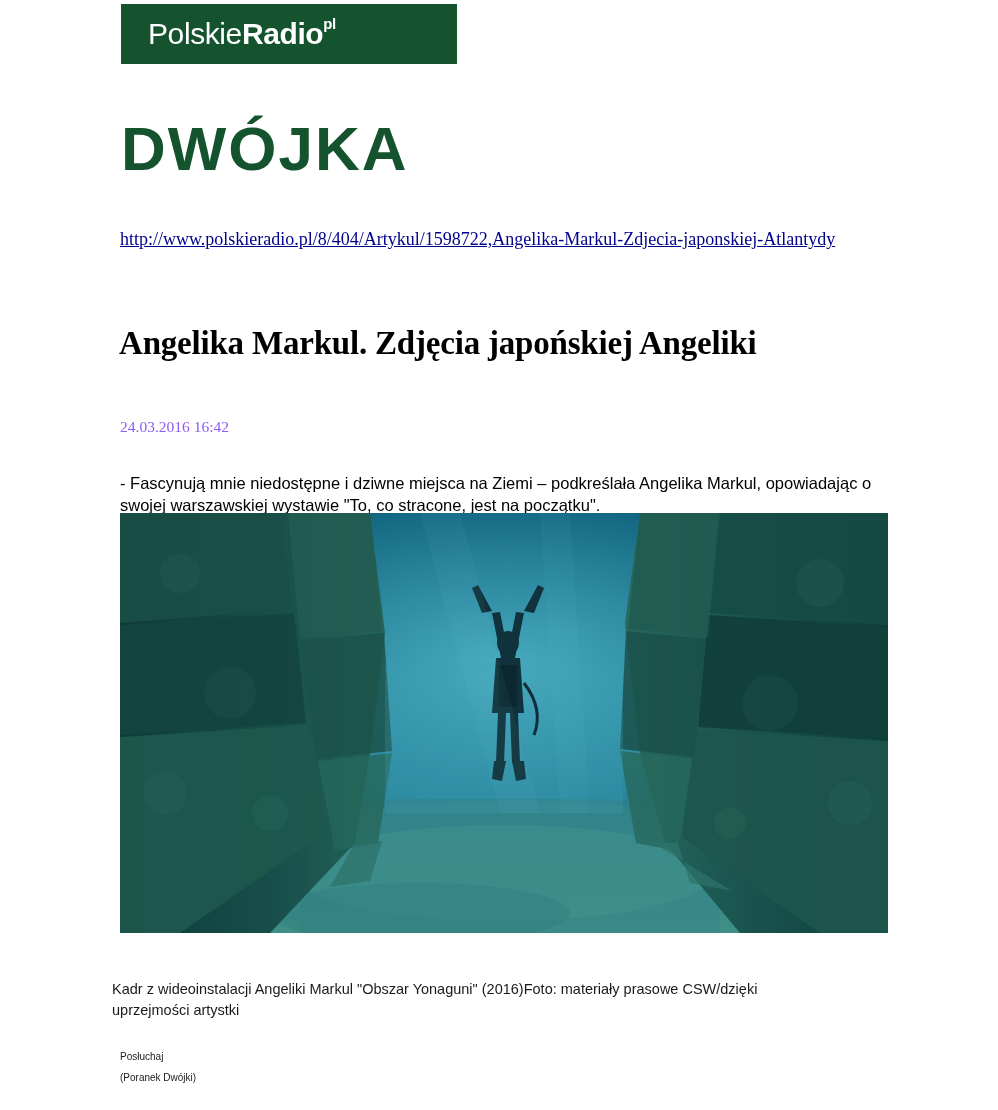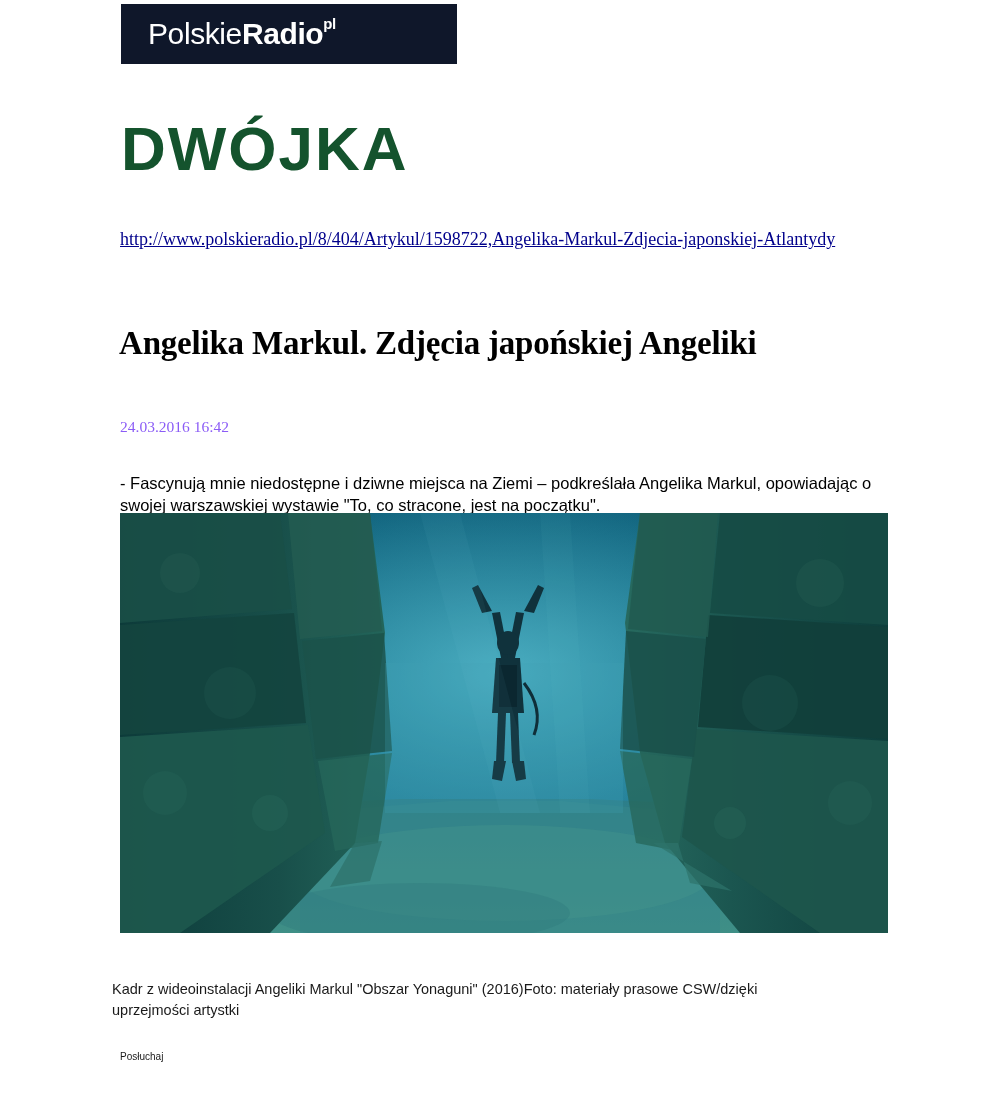--- a/index.html
+++ b/index.html
@@ -23,21 +23,21 @@
     background: #ffffff;
   }
 
   
   .pr-logo {
     position: absolute;
     left: 121px;
     top: 4px;
     width: 336px;
     height: 60px;
-    background: #0f172a;
+    background: #14532d;
     display: flex;
     align-items: center;
     justify-content: flex-start;
     padding-left: 27px;
     box-sizing: border-box;
   }
   .pr-logo-text {
     font-family: "Liberation Sans", sans-serif;
     font-size: 30px;
     color: #ffffff;
@@ -285,16 +285,17 @@
 
       <path d="M300 0 L340 0 L420 300 L380 300 Z" fill="#7fd4e0" opacity="0.06"></path>
       <path d="M420 0 L450 0 L470 300 L440 300 Z" fill="#7fd4e0" opacity="0.05"></path>
     </svg>
   </div>
 
   <div class="caption">Kadr z wideoinstalacji Angeliki Markul "Obszar Yonaguni" (2016)Foto: materiały prasowe CSW/dzięki uprzejmości artystki</div>
 
   <div class="listen">
     <span class="listen-line">Posłuchaj</span>
+    <span class="listen-line">(Poranek Dwójki)</span>
   </div>
 
   <div class="edge-shadow"></div>
 </div>
 
 </body></html>

